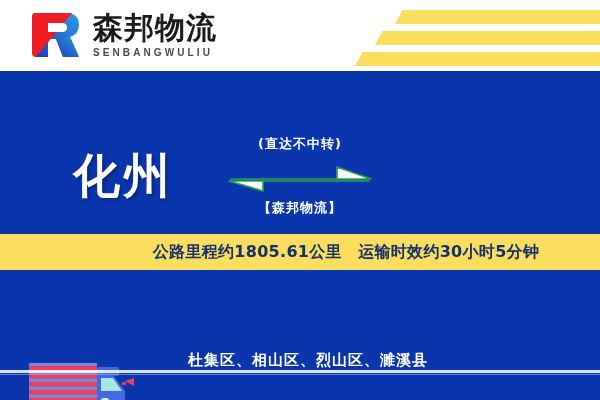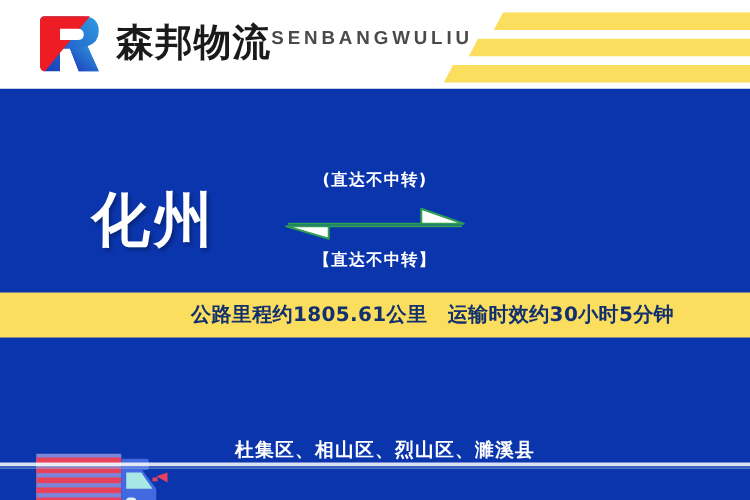--- a/index.html
+++ b/index.html
@@ -55,35 +55,35 @@
     height: 52px;
     border-radius: 6px;
     overflow: hidden;
     background: #ffffff;
   }
   .logo-mark svg { display: block; }
 
   .logo-text {
     margin-left: 10px;
     display: flex;
-    flex-direction: row;
+    flex-direction: column;
     justify-content: center;
   }
   .logo-cn {
     font-family: "DejaVu Sans", "Liberation Sans", sans-serif;
     font-size: 30px;
     font-weight: bold;
     color: #1a1a1a;
     line-height: 1.05;
     letter-spacing: 1px;
     white-space: nowrap;
   }
   .logo-en {
     font-family: "Liberation Sans", sans-serif;
-    font-size: 15px;
+    font-size: 10px;
     font-weight: bold;
     color: #4a4a4a;
     letter-spacing: 3.1px;
     margin-top: 3px;
     white-space: nowrap;
   }
 
   
   .body-blue {
     position: absolute;
@@ -256,21 +256,21 @@
       <div class="mid-block">
         <div class="mid-top">(直达不中转)</div>
 
         <svg class="arrows" viewBox="0 0 150 36">
 
           <path d="M6 22 L112 22 L112 10 L146 22 Z" fill="#ffffff" stroke="#2E9E52" stroke-width="1.6" stroke-linejoin="round"></path>
 
           <path d="M144 24 L38 24 L38 34 L4 24 Z" fill="#ffffff" stroke="#2E9E52" stroke-width="1.6" stroke-linejoin="round"></path>
         </svg>
 
-        <div class="mid-bottom">【直达不中转】</div>
+        <div class="mid-bottom">【森邦物流】</div>
       </div>
 
     </div>
 
     <div class="info-band">
       <div class="info-band-text">公路里程约1805.61公里　运输时效约30小时5分钟</div>
     </div>
 
     <div class="districts">杜集区、相山区、烈山区、濉溪县</div>
 

